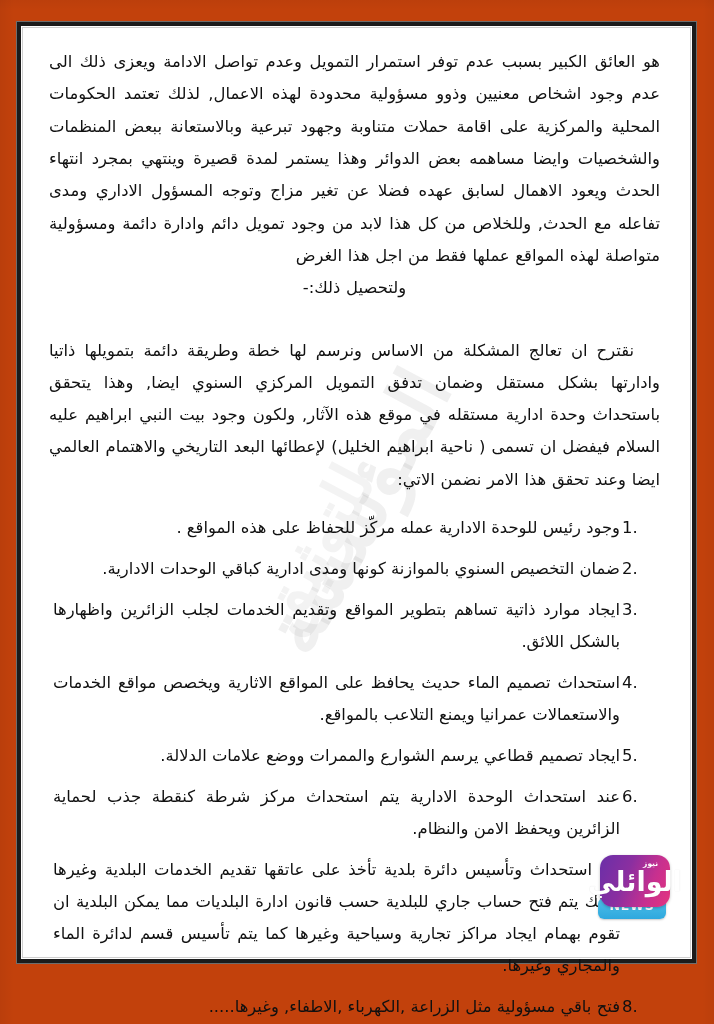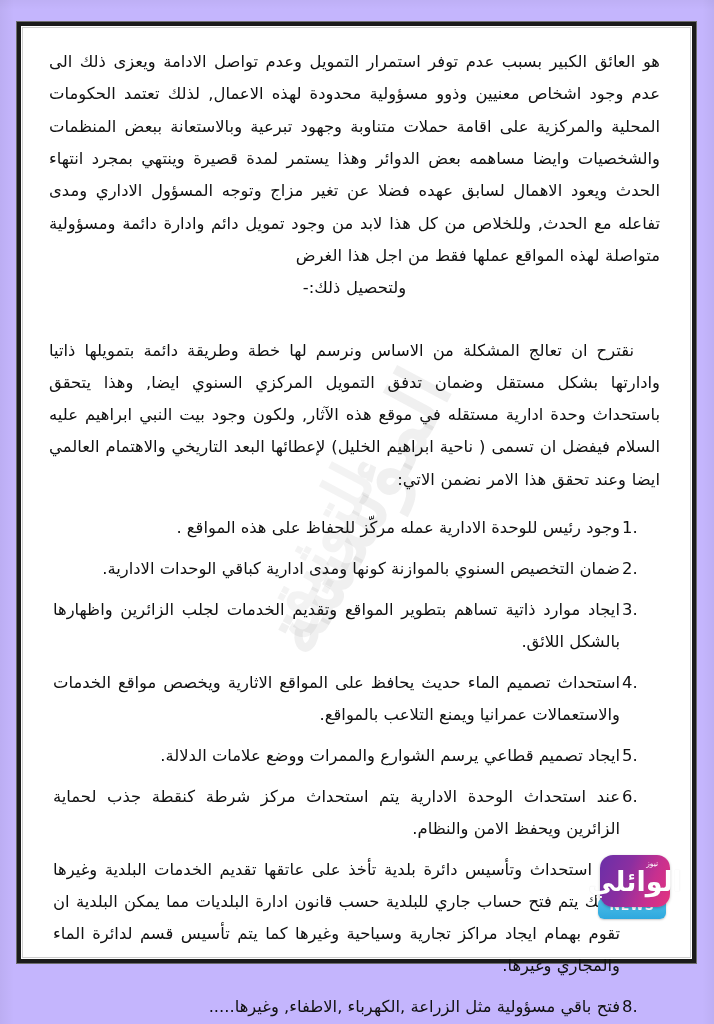--- a/index.html
+++ b/index.html
@@ -13,21 +13,21 @@
     height: 1024px;
     overflow: hidden;
     font-family: "DejaVu Sans", "Liberation Sans", sans-serif;
   }
 
   
   #scan-canvas {
     position: relative;
     width: 714px;
     height: 1024px;
-    background: #c4b5fd;
+    background: #c2410c;
     box-sizing: border-box;
   }
 
   
   #scan-canvas::after {
     content: "";
     position: absolute;
     inset: 0;
     pointer-events: none;
     background:
@@ -181,21 +181,21 @@
     letter-spacing: -1px;
     direction: rtl;
     text-shadow: 0 0 1px rgba(0,0,0,0.15);
   }
   #news-logo .logo-supra {
     position: absolute;
     top: 5px;
     right: 12px;
     color: #ffffff;
     font-size: 7.5px;
-    font-weight: 400;
+    font-weight: 700;
     line-height: 1;
     direction: rtl;
   }
   #news-logo .logo-band {
     margin-top: -9px;
     margin-right: 4px;
     width: 68px;
     height: 21px;
     border-radius: 6px;
     background: linear-gradient(180deg, #4fc0e8 0%, #2fa8de 100%);

